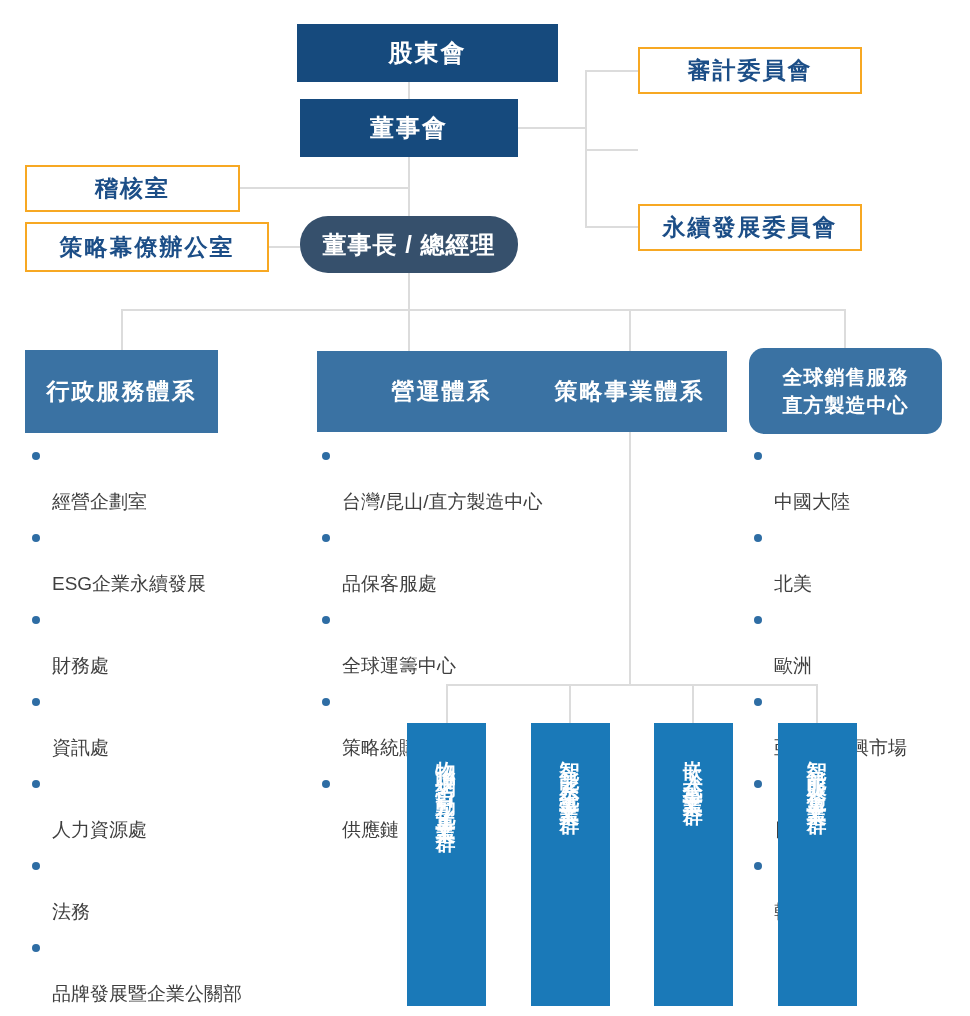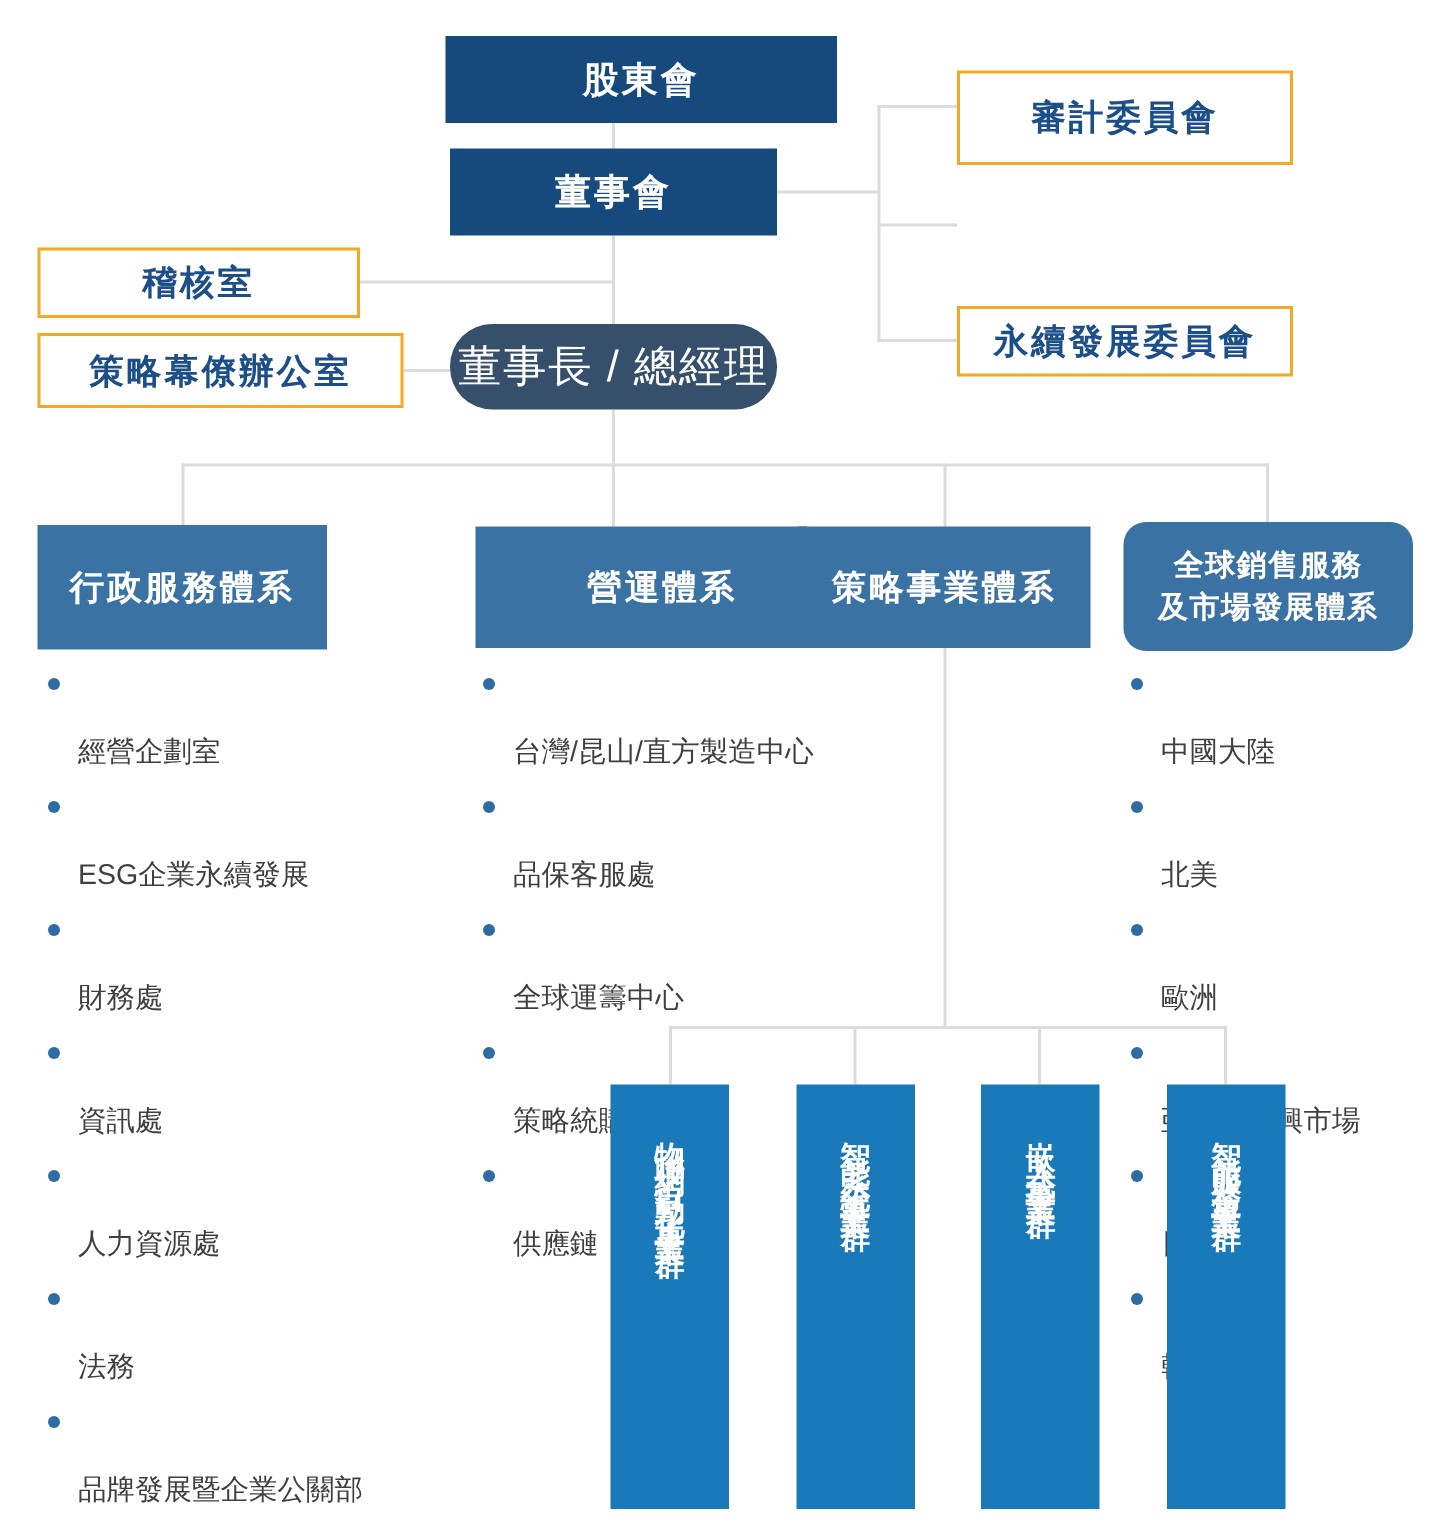--- a/index.html
+++ b/index.html
@@ -32,22 +32,22 @@
     font-size: 24px;
     display: flex;
     align-items: center;
     justify-content: center;
     letter-spacing: 2px;
   }
   .slate-box {
     position: absolute;
     background: var(--slate, #36506c);
     color: #ffffff;
-    font-weight: normal;
-    font-size: 29px;
+    font-weight: bold;
+    font-size: 24px;
     display: flex;
     align-items: center;
     justify-content: center;
     letter-spacing: 1px;
     border-radius: 28px;
   }
   .outline-box {
     position: absolute;
     background: #ffffff;
     border: 2px solid var(--orange, #f7a823);
@@ -162,21 +162,21 @@
   </div>
 
   <div class="navy-box" style="left:300px; top:99px; width:218px; height:58px;text-align:right;">
     <span>董事會</span>
   </div>
 
   <div class="slate-box" style="left:300px; top:216px; width:218px; height:57px;">
     <span>董事長 / 總經理</span>
   </div>
 
-  <div class="outline-box" style="left:638px; top:47px; width:224px; height:63px;">
+  <div class="outline-box" style="left:638px; top:47px; width:224px; height:47px;">
     <span>審計委員會</span>
   </div>
   <div class="outline-box" style="left:638px; top:204px; width:224px; height:47px;">
     <span>永續發展委員會</span>
   </div>
 
   <div class="outline-box" style="left:25px; top:165px; width:215px; height:47px;">
     <span>稽核室</span>
   </div>
   <div class="outline-box" style="left:25px; top:222px; width:244px; height:50px;">
@@ -187,21 +187,21 @@
     <span>行政服務體系</span>
   </div>
   <div class="division-box" style="left:317px; top:351px; width:193px; height:81px;padding-left:28px;">
     <span>營運體系</span>
   </div>
   <div class="division-box" style="left:532px; top:351px; width:195px; height:81px;">
     <span>策略事業體系</span>
   </div>
   <div class="division-box" style="left:749px; top:348px; width:193px; height:86px;border-radius:15px;">
     <span class="small-title">全球銷售服務</span>
-    <span class="small-title">及市場發展體系</span>
+    <span class="small-title">直方製造中心</span>
   </div>
 
   <ul class="org-list" style="left:30px; top:444px; width:255px;">
 
       <li>
         <span class="dot"></span>
         <span>經營企劃室</span>
       </li>
 
       <li>

